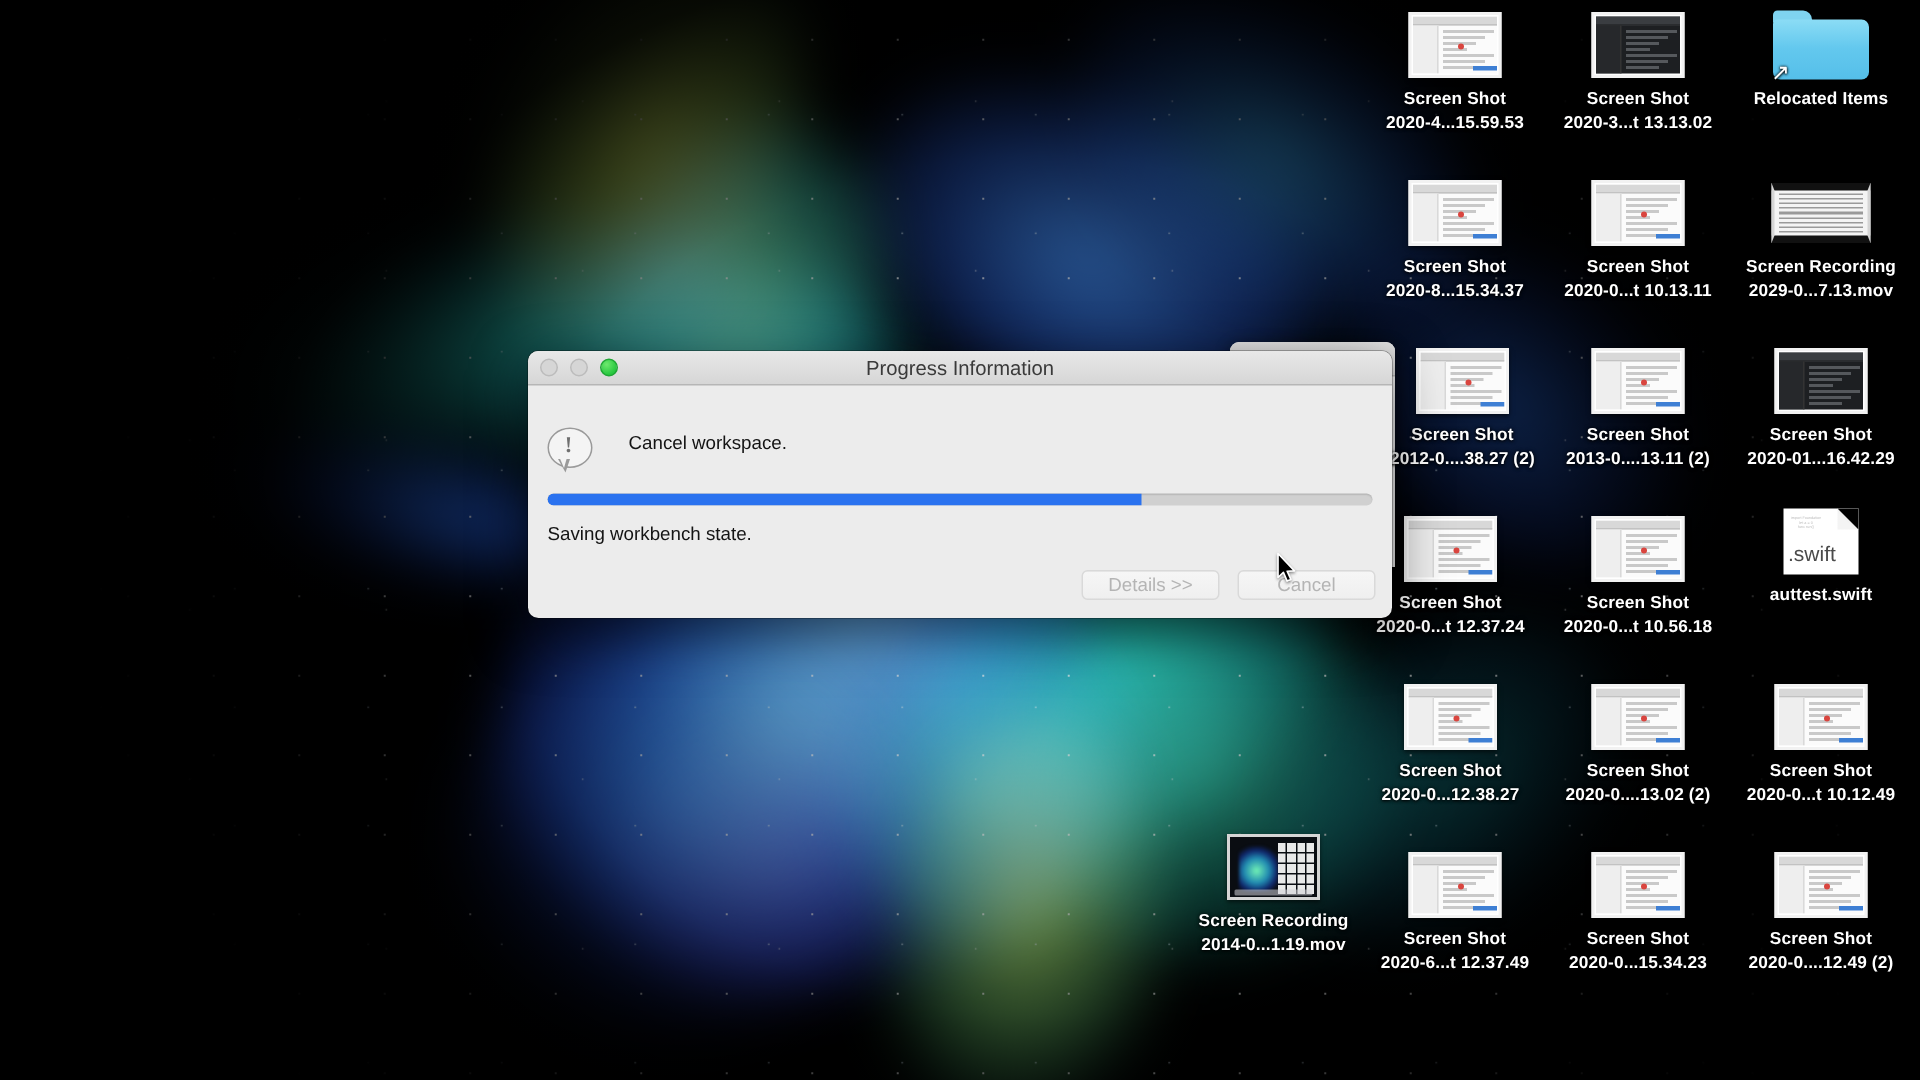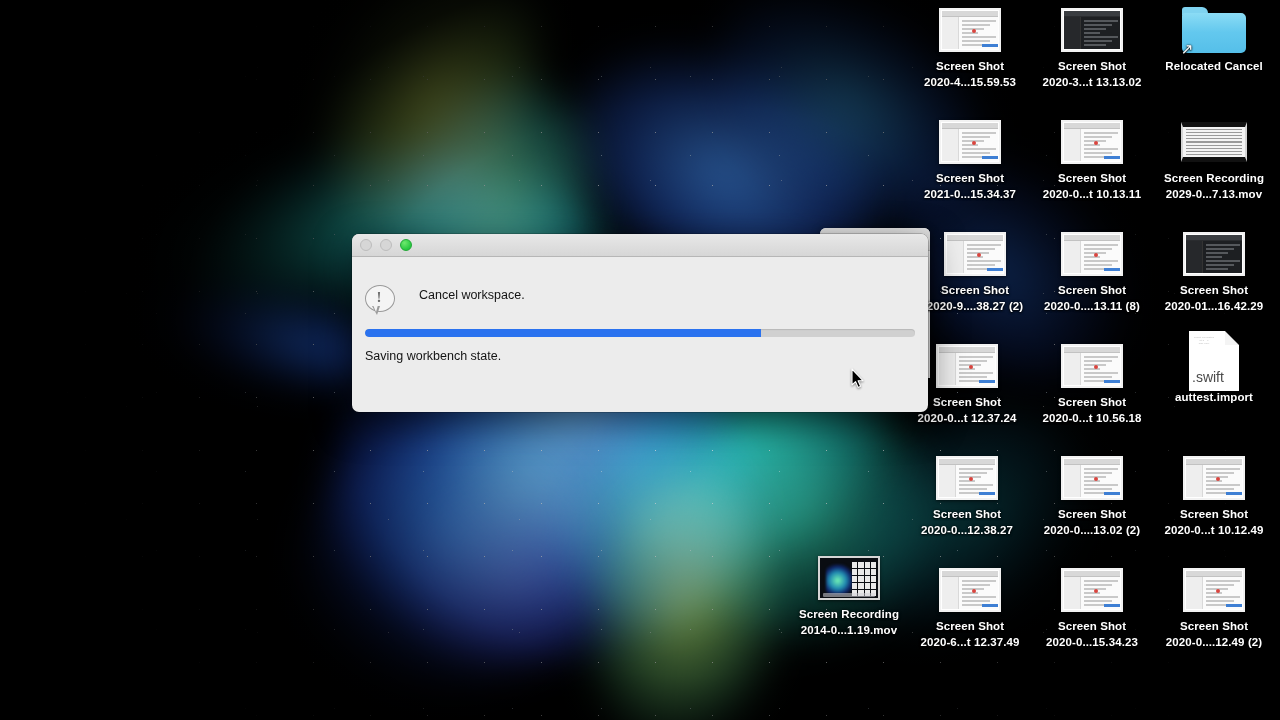--- a/index.html
+++ b/index.html
@@ -184,21 +184,21 @@
     border-radius: 3px 5px 5px 5px;
   }
   .alias-badge {
     position: absolute; left: -3px; bottom: -4px; width: 16px; height: 16px;
     color: #ffffff; font-size: 15px; line-height: 16px; text-align: center;
     text-shadow: 0 0 2px #000, 0 1px 2px #000;
   }
 
   
   .swiftdoc {
-    width: 50px; height: 60px; position: relative;
+    width: 50px; height: 44px; position: relative;
     background: #ffffff;
     box-shadow: 0 1px 3px rgba(0,0,0,.55);
   }
   .swiftdoc::after {
     content: "";
     position: absolute; right: 0; top: 0;
     border-width: 0 14px 14px 0;
     border-style: solid;
     border-color: transparent #000000 transparent transparent;
   }
@@ -467,42 +467,42 @@
         <div class="icon-label">2020-3...t 13.13.02</div>
       </div>
       <div class="desk-icon" style="left: 1153px; top: 4px;">
         <div class="icon-art">
           <div class="folder">
             <div class="folder-tab"></div>
             <div class="folder-body"></div>
             <div class="alias-badge">↗</div>
           </div>
         </div>
-        <div class="icon-label">Relocated Cancel</div>
+        <div class="icon-label">Relocated Items</div>
       </div>
       <div class="desk-icon" style="left: 909px; top: 116px;">
         <div class="icon-art">
           <div class="thumb">
             <div class="thumb-inner">
               <div class="t-bar"></div>
               <div class="t-side"></div>
               <div class="t-line" style="left:20px;top:9px;width:34px;"></div>
               <div class="t-line" style="left:20px;top:13px;width:28px;"></div>
               <div class="t-line" style="left:20px;top:17px;width:22px;"></div>
               <div class="t-line" style="left:20px;top:21px;width:16px;"></div>
               <div class="t-line" style="left:20px;top:25px;width:34px;"></div>
               <div class="t-line" style="left:20px;top:29px;width:28px;"></div>
               <div class="t-line" style="left:20px;top:33px;width:22px;"></div>
               <div class="t-blue" style="left:40px;top:33px;width:16px;"></div>
               <div class="t-red" style="left:30px;top:18px;"></div>
             </div>
           </div>
         </div>
         <div class="icon-label">Screen Shot</div>
-        <div class="icon-label">2021-0...15.34.37</div>
+        <div class="icon-label">2020-8...15.34.37</div>
       </div>
       <div class="desk-icon" style="left: 1031px; top: 116px;">
         <div class="icon-art">
           <div class="thumb">
             <div class="thumb-inner">
               <div class="t-bar"></div>
               <div class="t-side"></div>
               <div class="t-line" style="left:20px;top:9px;width:34px;"></div>
               <div class="t-line" style="left:20px;top:13px;width:28px;"></div>
               <div class="t-line" style="left:20px;top:17px;width:22px;"></div>
@@ -549,42 +549,42 @@
               <div class="t-line" style="left:20px;top:21px;width:16px;"></div>
               <div class="t-line" style="left:20px;top:25px;width:34px;"></div>
               <div class="t-line" style="left:20px;top:29px;width:28px;"></div>
               <div class="t-line" style="left:20px;top:33px;width:22px;"></div>
               <div class="t-blue" style="left:40px;top:33px;width:16px;"></div>
               <div class="t-red" style="left:30px;top:18px;"></div>
             </div>
           </div>
         </div>
         <div class="icon-label">Screen Shot</div>
-        <div class="icon-label">2020-9....38.27 (2)</div>
+        <div class="icon-label">2012-0....38.27 (2)</div>
       </div>
       <div class="desk-icon" style="left: 1031px; top: 228px;">
         <div class="icon-art">
           <div class="thumb">
             <div class="thumb-inner">
               <div class="t-bar"></div>
               <div class="t-side"></div>
               <div class="t-line" style="left:20px;top:9px;width:34px;"></div>
               <div class="t-line" style="left:20px;top:13px;width:28px;"></div>
               <div class="t-line" style="left:20px;top:17px;width:22px;"></div>
               <div class="t-line" style="left:20px;top:21px;width:16px;"></div>
               <div class="t-line" style="left:20px;top:25px;width:34px;"></div>
               <div class="t-line" style="left:20px;top:29px;width:28px;"></div>
               <div class="t-line" style="left:20px;top:33px;width:22px;"></div>
               <div class="t-blue" style="left:40px;top:33px;width:16px;"></div>
               <div class="t-red" style="left:30px;top:18px;"></div>
             </div>
           </div>
         </div>
         <div class="icon-label">Screen Shot</div>
-        <div class="icon-label">2020-0....13.11 (8)</div>
+        <div class="icon-label">2013-0....13.11 (2)</div>
       </div>
       <div class="desk-icon" style="left: 1153px; top: 228px;">
         <div class="icon-art">
           <div class="thumb dark">
             <div class="thumb-inner">
               <div class="t-bar"></div>
               <div class="t-side"></div>
               <div class="t-line" style="left:20px;top:9px;width:34px;"></div>
               <div class="t-line" style="left:20px;top:13px;width:28px;"></div>
               <div class="t-line" style="left:20px;top:17px;width:22px;"></div>
@@ -641,21 +641,21 @@
         <div class="icon-label">2020-0...t 10.56.18</div>
       </div>
       <div class="desk-icon" style="left: 1153px; top: 335px;">
         <div class="icon-art">
           <div class="swiftdoc">
             <div class="fold"></div>
             <div class="microtext">import&nbsp;Foundation let&nbsp;a&nbsp;=&nbsp;0 func&nbsp;run()</div>
             <div class="ext">.swift</div>
           </div>
         </div>
-        <div class="icon-label">auttest.import</div>
+        <div class="icon-label">auttest.swift</div>
       </div>
       <div class="desk-icon" style="left: 906px; top: 452px;">
         <div class="icon-art">
           <div class="thumb">
             <div class="thumb-inner">
               <div class="t-bar"></div>
               <div class="t-side"></div>
               <div class="t-line" style="left:20px;top:9px;width:34px;"></div>
               <div class="t-line" style="left:20px;top:13px;width:28px;"></div>
               <div class="t-line" style="left:20px;top:17px;width:22px;"></div>
@@ -811,39 +811,44 @@
     </div>
 
   <div class="dialog">
 
     <div class="titlebar">
       <div class="lights">
         <span class="light disabled"></span>
         <span class="light disabled"></span>
         <span class="light green"></span>
       </div>
+      <div class="title-text">Progress Information</div>
     </div>
 
     <div class="dlg-body">
 
       <div class="warn-row">
         <div class="warn-icon">
           <div class="warn-bubble"></div>
           <div class="warn-tail"></div>
           <div class="warn-bang">!</div>
         </div>
         <div class="warn-text">Cancel workspace.</div>
       </div>
 
       <div class="progress-track">
         <div class="progress-fill" id="progress-fill" style="width: 72%; background: rgb(42, 114, 239);"></div>
       </div>
 
       <div class="sub-text">Saving workbench state.</div>
 
+      <div class="btn-row">
+        <div class="btn">Details &gt;&gt;</div>
+        <div class="btn">Cancel</div>
+      </div>
 
     </div>
   </div>
 
   <div class="cursor" id="cursor" style="left: 851px; top: 368px;">
     <svg width="14" height="21" viewBox="0 0 14 21">
       <path d="M1,1 L1,17 L4.6,13.6 L7.1,19.4 L9.6,18.3 L7.1,12.8 L12,12.6 Z" fill="#000000" stroke="#ffffff" stroke-width="1.1" stroke-linejoin="round"></path>
     </svg>
   </div>
 

